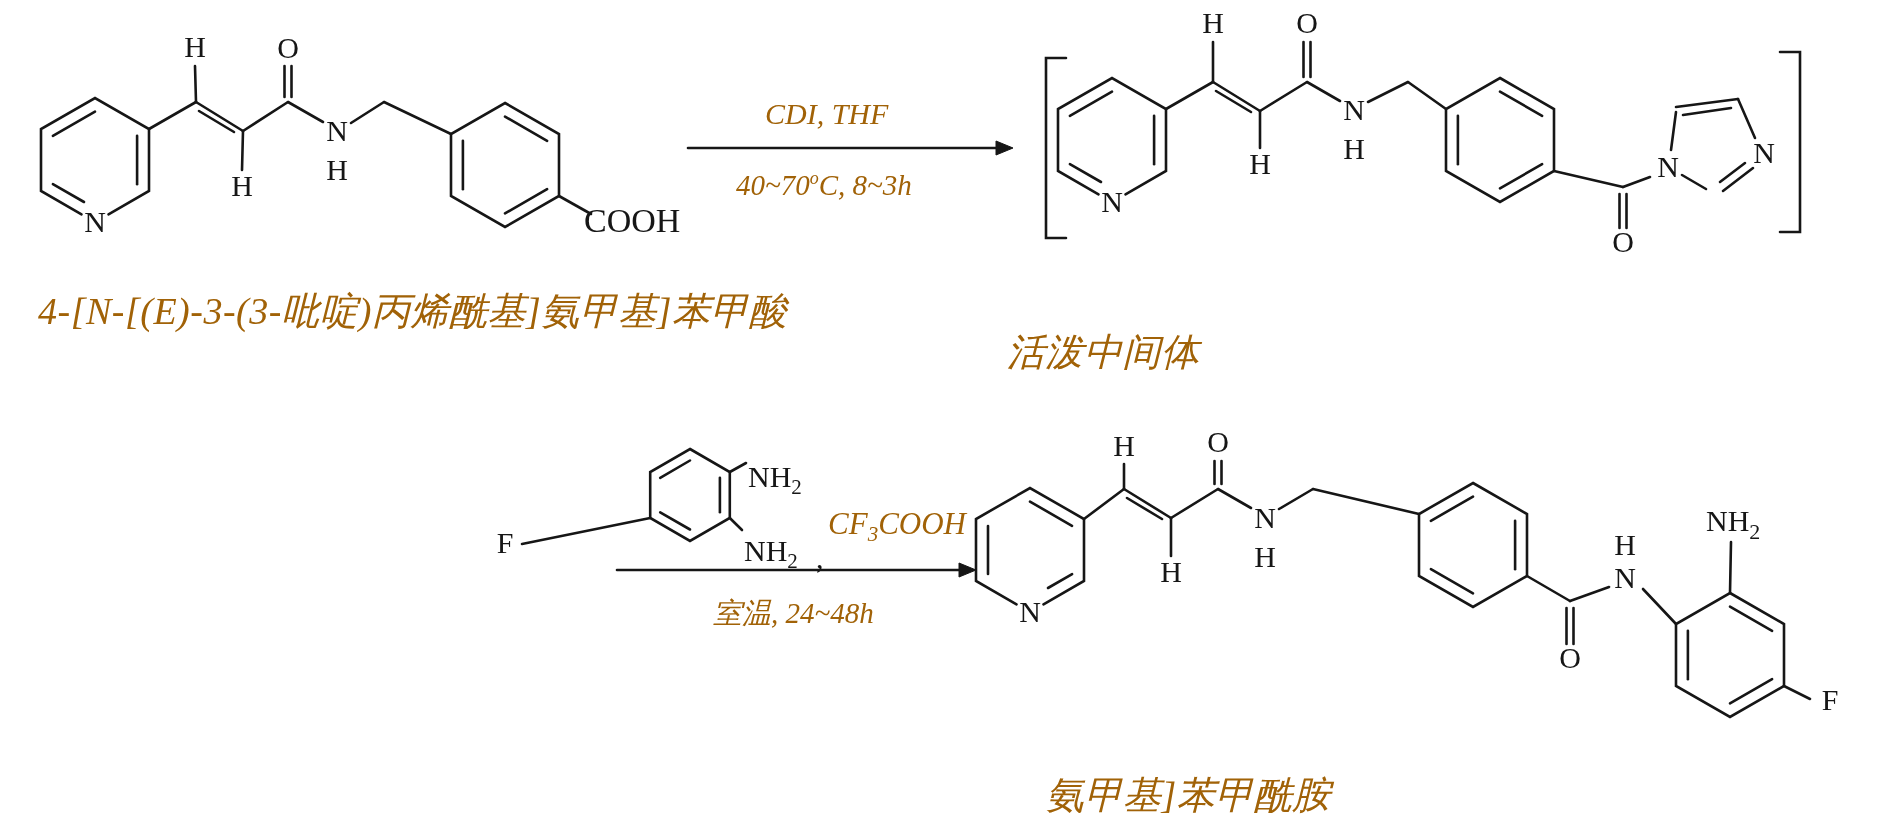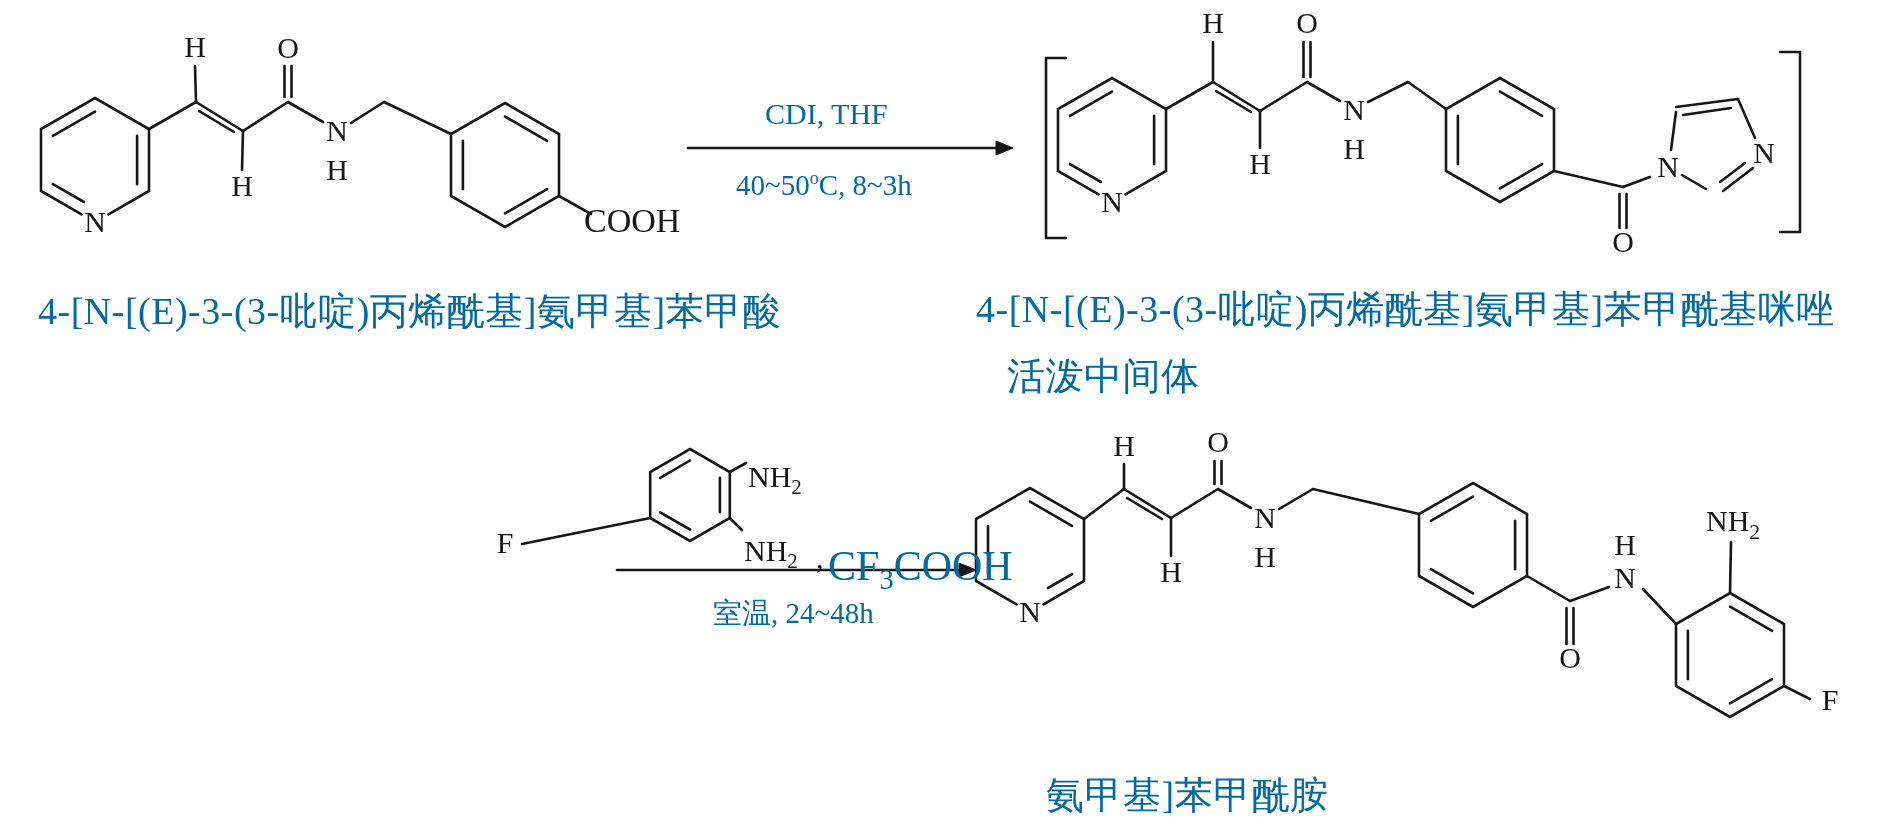--- a/index.html
+++ b/index.html
@@ -6,25 +6,25 @@
   body{width:1893px;height:824px;position:relative;overflow:hidden;
        font-family:"Liberation Serif","DejaVu Serif",serif;color:#161616;}
   #canvas{position:absolute;left:0;top:0;width:1893px;height:824px;}
   svg{position:absolute;left:0;top:0;}
   svg line, svg polyline, svg polygon.ring{stroke:#161616;stroke-width:2.6;fill:none;stroke-linecap:round;}
   svg polygon.head{fill:#161616;stroke:#161616;}
   svg text{font-family:"Liberation Serif","DejaVu Serif",serif;fill:#161616;}
   text.atom{font-size:30px;text-anchor:middle;}
   text.atom-start{font-size:30px;text-anchor:start;}
   text.big{font-size:34px;}
-  .lbl{position:absolute;white-space:nowrap;color:#0369a1;}
+  .lbl{position:absolute;white-space:nowrap;color:#a16207;font-style:italic;}
   .cap{font-size:38px;letter-spacing:0.5px;}
   .rg{font-size:30px;}
   .rg2{font-size:29px;}
-  .formula{font-size:42px;margin-top:36px;}
+  .formula{font-size:31px;}
   sub{font-size:0.68em;}
   sup{font-size:0.62em;}
 </style>
 </head>
 <body>
 
 <div id="canvas">
 
 <svg width="1893" height="824" viewBox="0 0 1893 824">
 
@@ -193,24 +193,23 @@
 
     <line x1="1730" y1="593" x2="1731" y2="542"></line>
     <text class="atom-start" x="1706" y="531" font-size="31"><tspan>NH</tspan><tspan dy="8" font-size="22">2</tspan></text>
 
     <line x1="1784" y1="686" x2="1810" y2="699"></line>
     <text class="atom" x="1830" y="710">F</text>
   </g>
 </svg>
 
 <div class="lbl rg" style="left:765px;top:97px;">CDI, THF</div>
-<div class="lbl rg2" style="left:736px;top:168px;"><span>40~50</span><sup>o</sup><span>C, 8~3h</span></div>
+<div class="lbl rg2" style="left:736px;top:168px;"><span>40~70</span><sup>o</sup><span>C, 8~3h</span></div>
 
 <div class="lbl cap" style="left:38px;top:286px;">4-[N-[(E)-3-(3-吡啶)丙烯酰基]氨甲基]苯甲酸</div>
-<div class="lbl cap" style="left:976px;top:284px;">4-[N-[(E)-3-(3-吡啶)丙烯酰基]氨甲基]苯甲酰基咪唑</div>
-<div class="lbl cap" style="left:1007px;top:327px;margin-top:24px;">活泼中间体</div>
+<div class="lbl cap" style="left:1007px;top:327px;">活泼中间体</div>
 
 <div class="lbl formula" style="left:828px;top:506px;"><span>CF</span><sub>3</sub><span>COOH</span></div>
 <div class="lbl rg2" style="left:713px;top:594px;">室温, 24~48h</div>
 
 <div class="lbl cap" style="left:1046px;top:770px;">氨甲基]苯甲酰胺</div>
 
 </div>
 
 </body></html>

